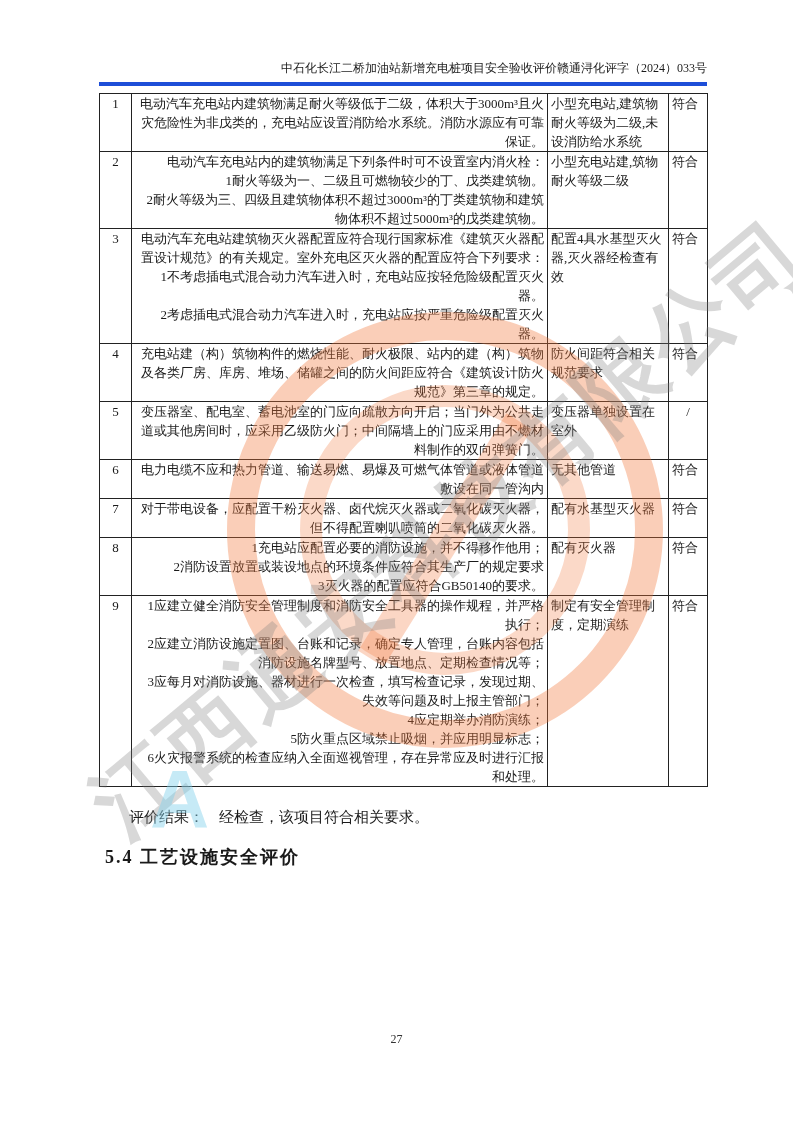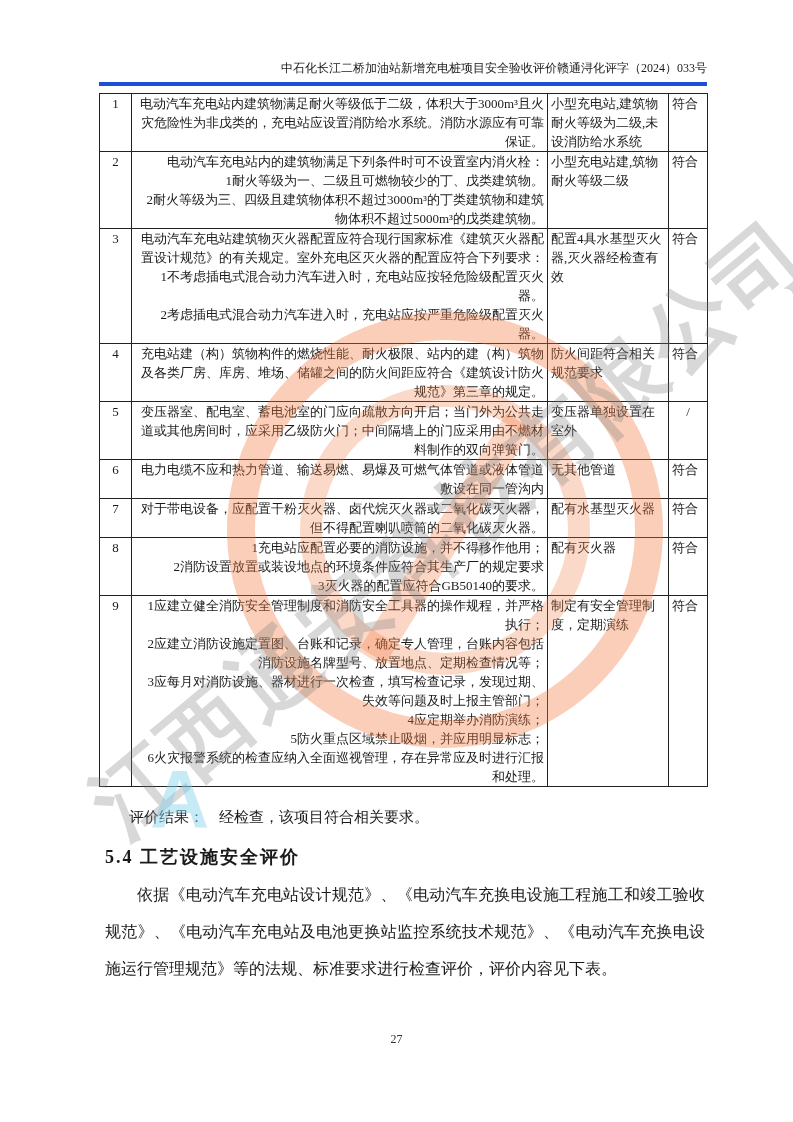--- a/index.html
+++ b/index.html
@@ -159,21 +159,20 @@
       <td class="finding">制定有安全管理制度，定期演练</td>
       <td class="result">符合</td>
     </tr>
       </tbody>
   </table>
 
   <div class="eval-result">评价结果：　经检查，该项目符合相关要求。</div>
 
   <div class="section-heading">5.4 工艺设施安全评价</div>
 
-  <div class="body-paragraph">依据《电动汽车充电站设计规范》、《电动汽车充换电设施工程施工和竣工验收规范》、《电动汽车充电站及电池更换站监控系统技术规范》、《电动汽车充换电设施运行管理规范》等的法规、标准要求进行检查评价，评价内容见下表。</div>
 
   <div class="page-number">27</div>
 
   <div class="wm stamp-ring"></div>
   <div class="wm stamp-inner"></div>
   <div class="wm stamp-slash"></div>
   <div class="wm wm-gray">江西通安科技有限公司</div>
   <div class="wm wm-blue-a">A</div>
 
 </div>

